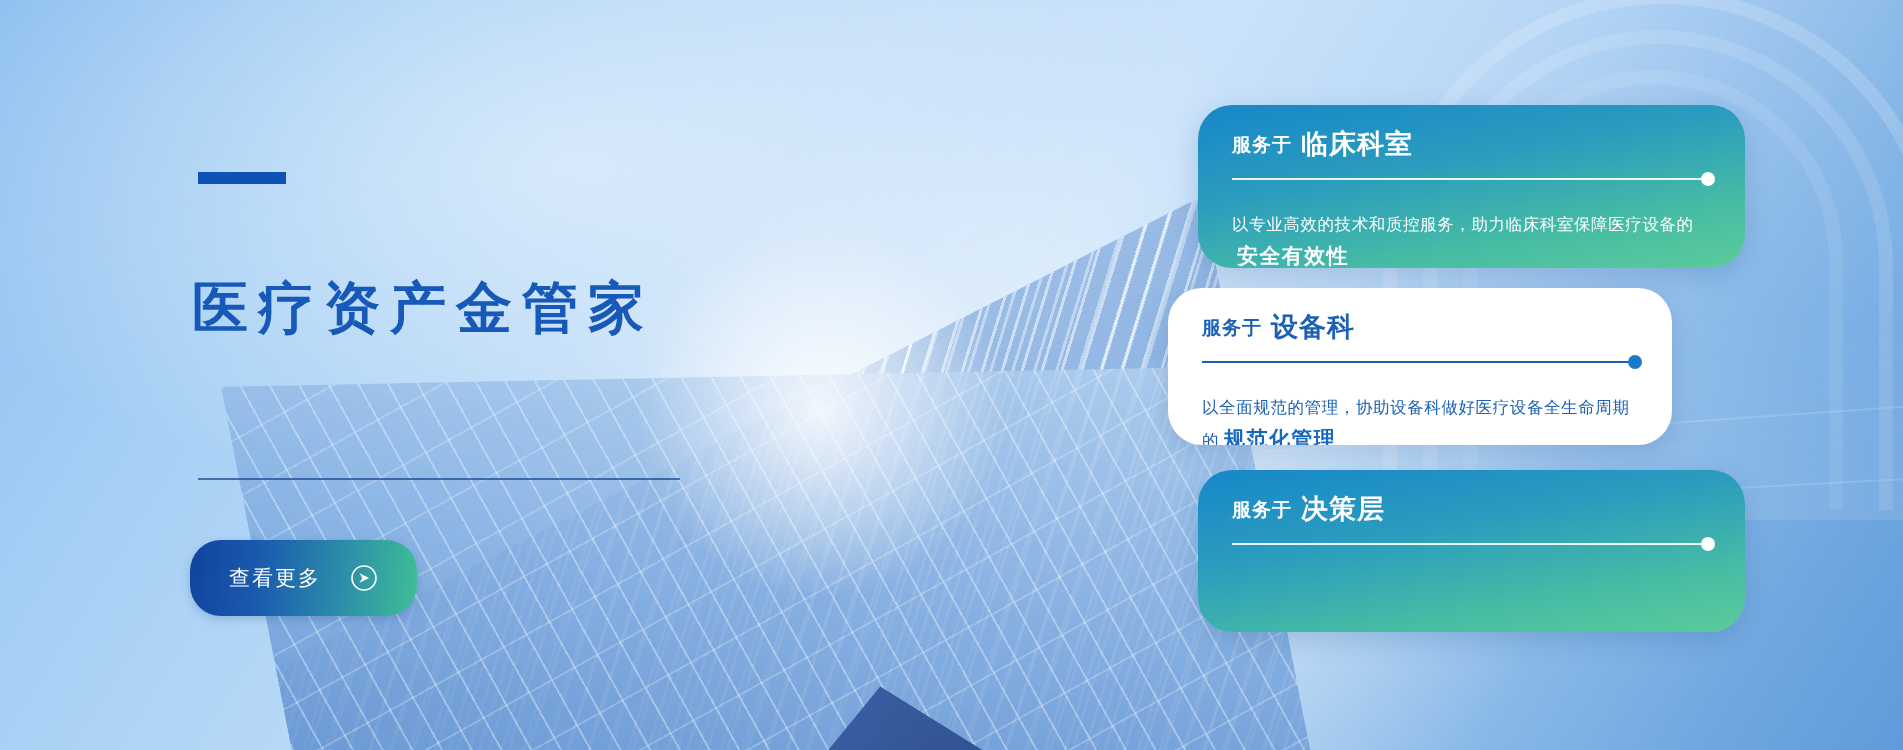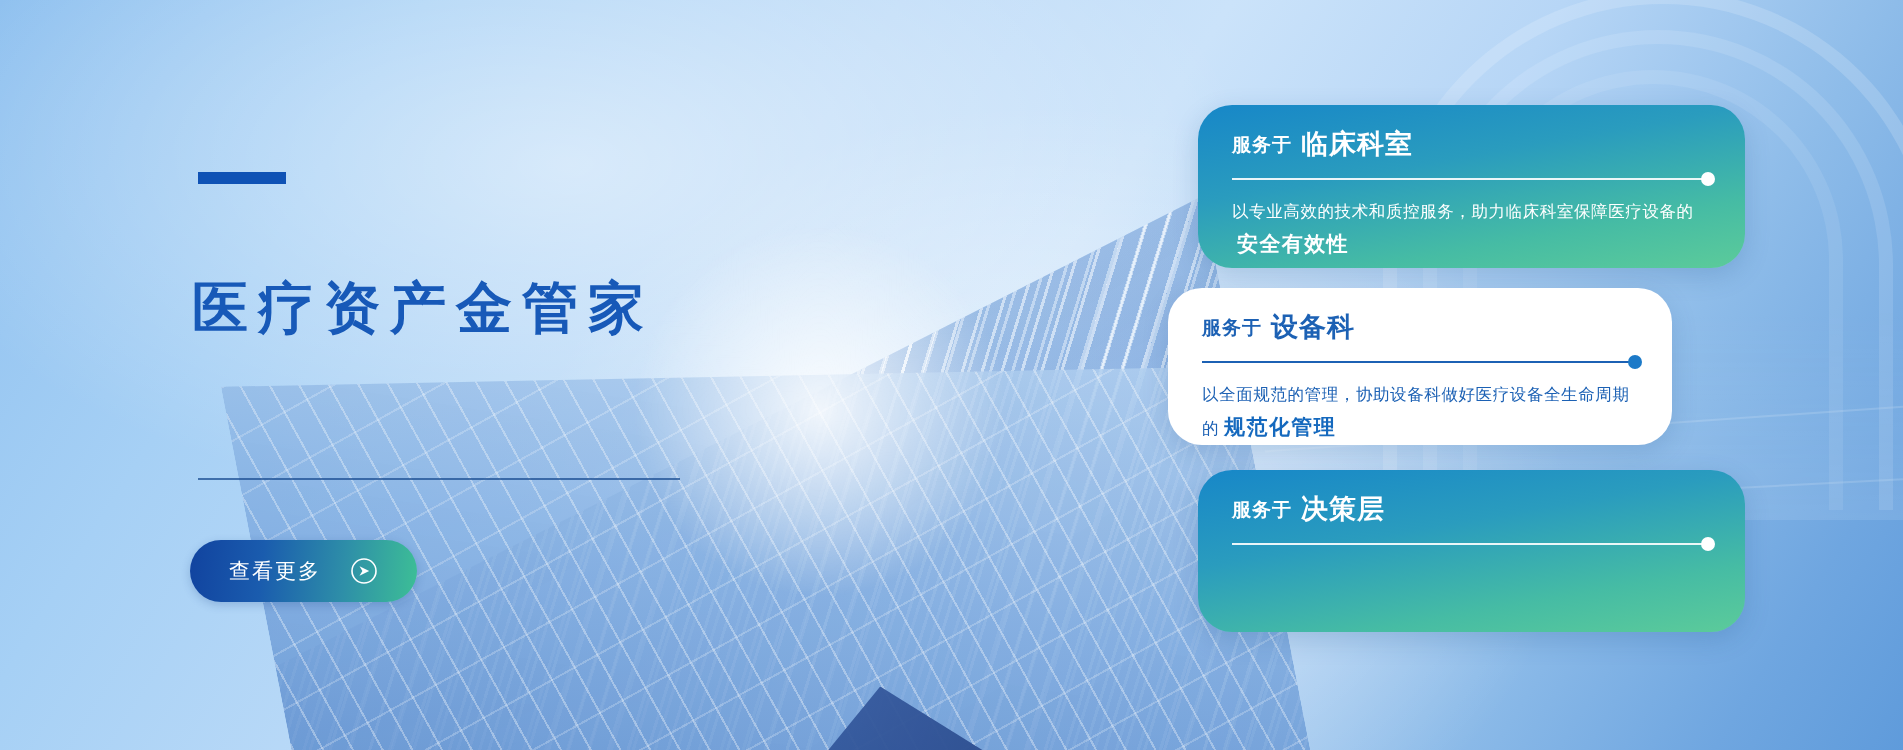--- a/index.html
+++ b/index.html
@@ -157,21 +157,21 @@
   .rule{
     position:absolute;
     left:0; top:478px;
     width:482px; height:2px;
     background:#1B4D91;
     opacity:.75;
   }
   .cta{
     position:absolute;
     left:-8px; top:540px;
-    width:227px; height:62px;
+    width:227px; height:76px;
     border-radius:31px;
     background:linear-gradient(96deg,#11439F 0%, #1A5CAE 32%, #2E8FA8 68%, #3DBF96 100%);
     display:flex; align-items:center; justify-content:center;
     gap:29px;
     cursor:pointer;
     box-shadow:0 3px 10px rgba(20,60,130,.22);
   }
   .cta-label{
     color:#ffffff;
     font-size:21px;
@@ -219,25 +219,24 @@
   .divider .dot{
     position:absolute; right:-4px; top:0;
     width:14px; height:14px; border-radius:50%;
   }
   .card.grad .divider .line{ background:rgba(255,255,255,.9); }
   .card.grad .divider .dot{ background:#ffffff; }
   .card.plain .divider .line{ background:#1C61B4; }
   .card.plain .divider .dot{ background:#1C7AC8; }
 
   .card-body{
-    margin-top:12px;
+    margin-top:24px;
     font-size:16.5px;
     line-height:1.72;
     letter-spacing:.6px;
-    font-family:Liberation Serif, serif;
   }
   .card-body .strong{
     font-size:21px;
     font-weight:bold;
     letter-spacing:1.4px;
     margin-left:5px;
   }
   .card.grad .card-head,
   .card.grad .card-body{ color:#ffffff; }
   .card.plain .card-head,

